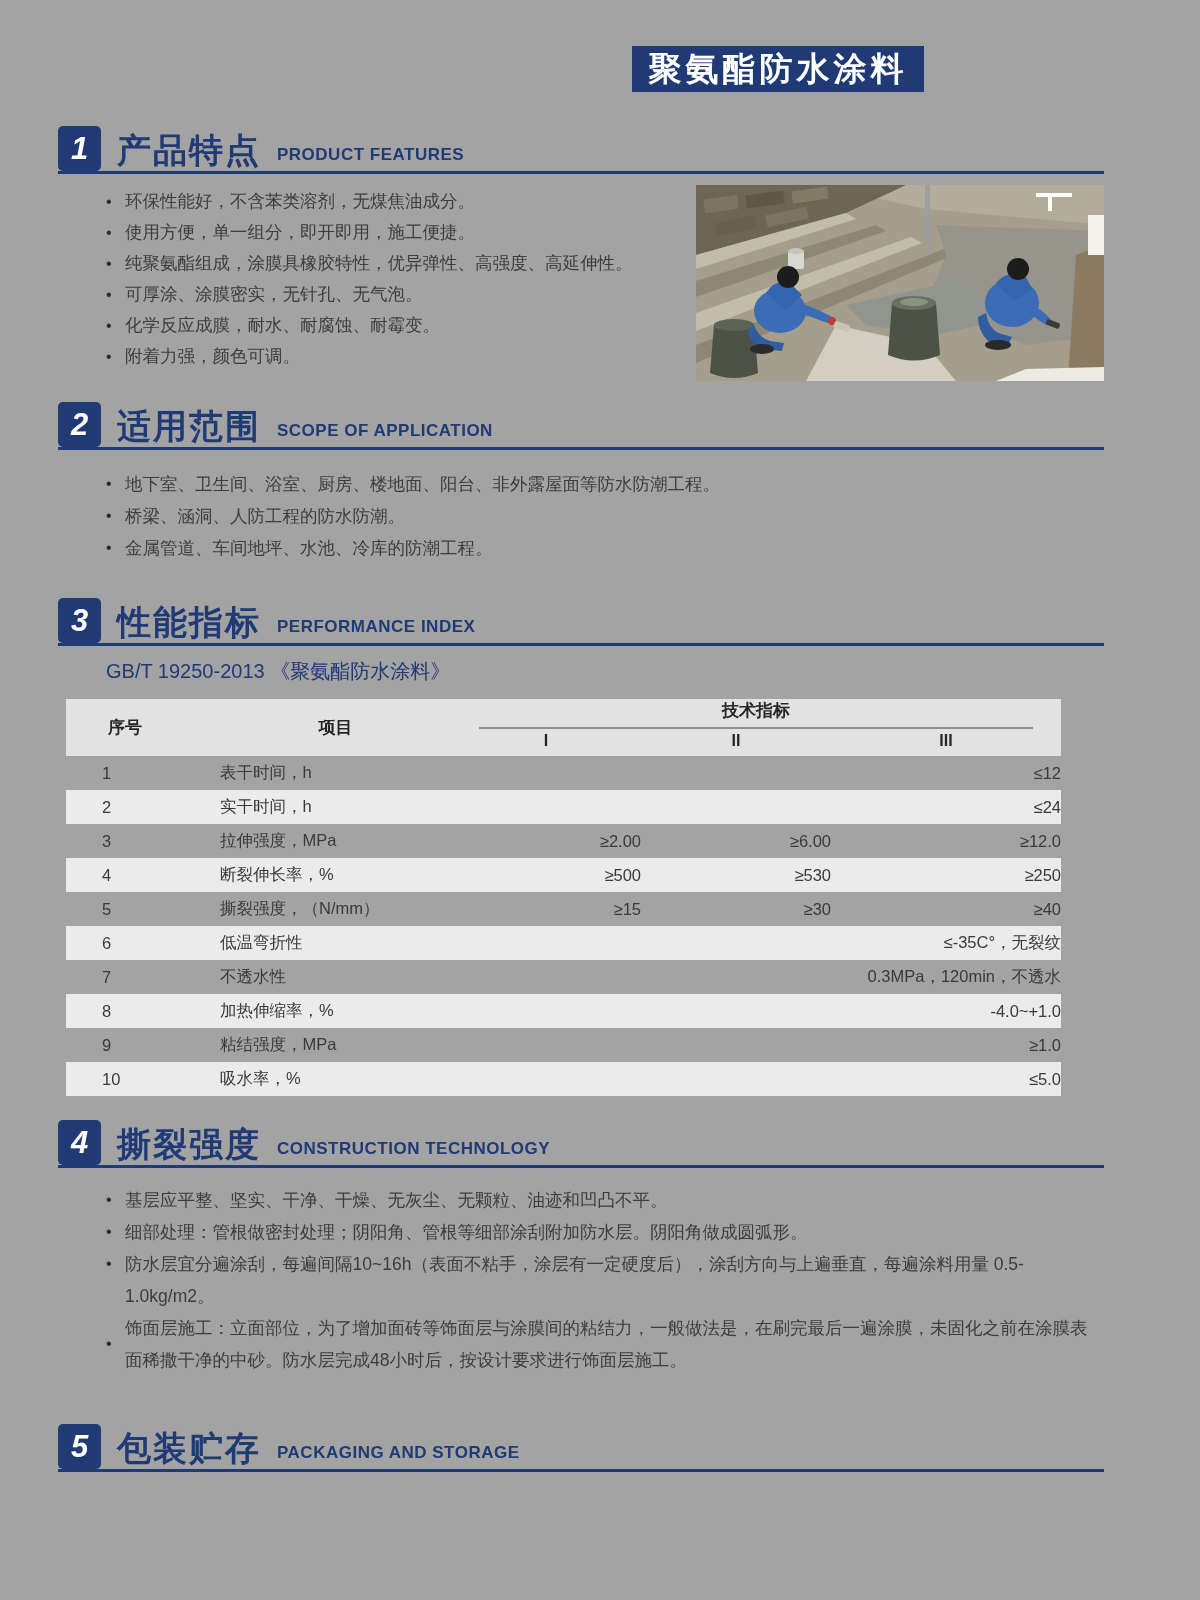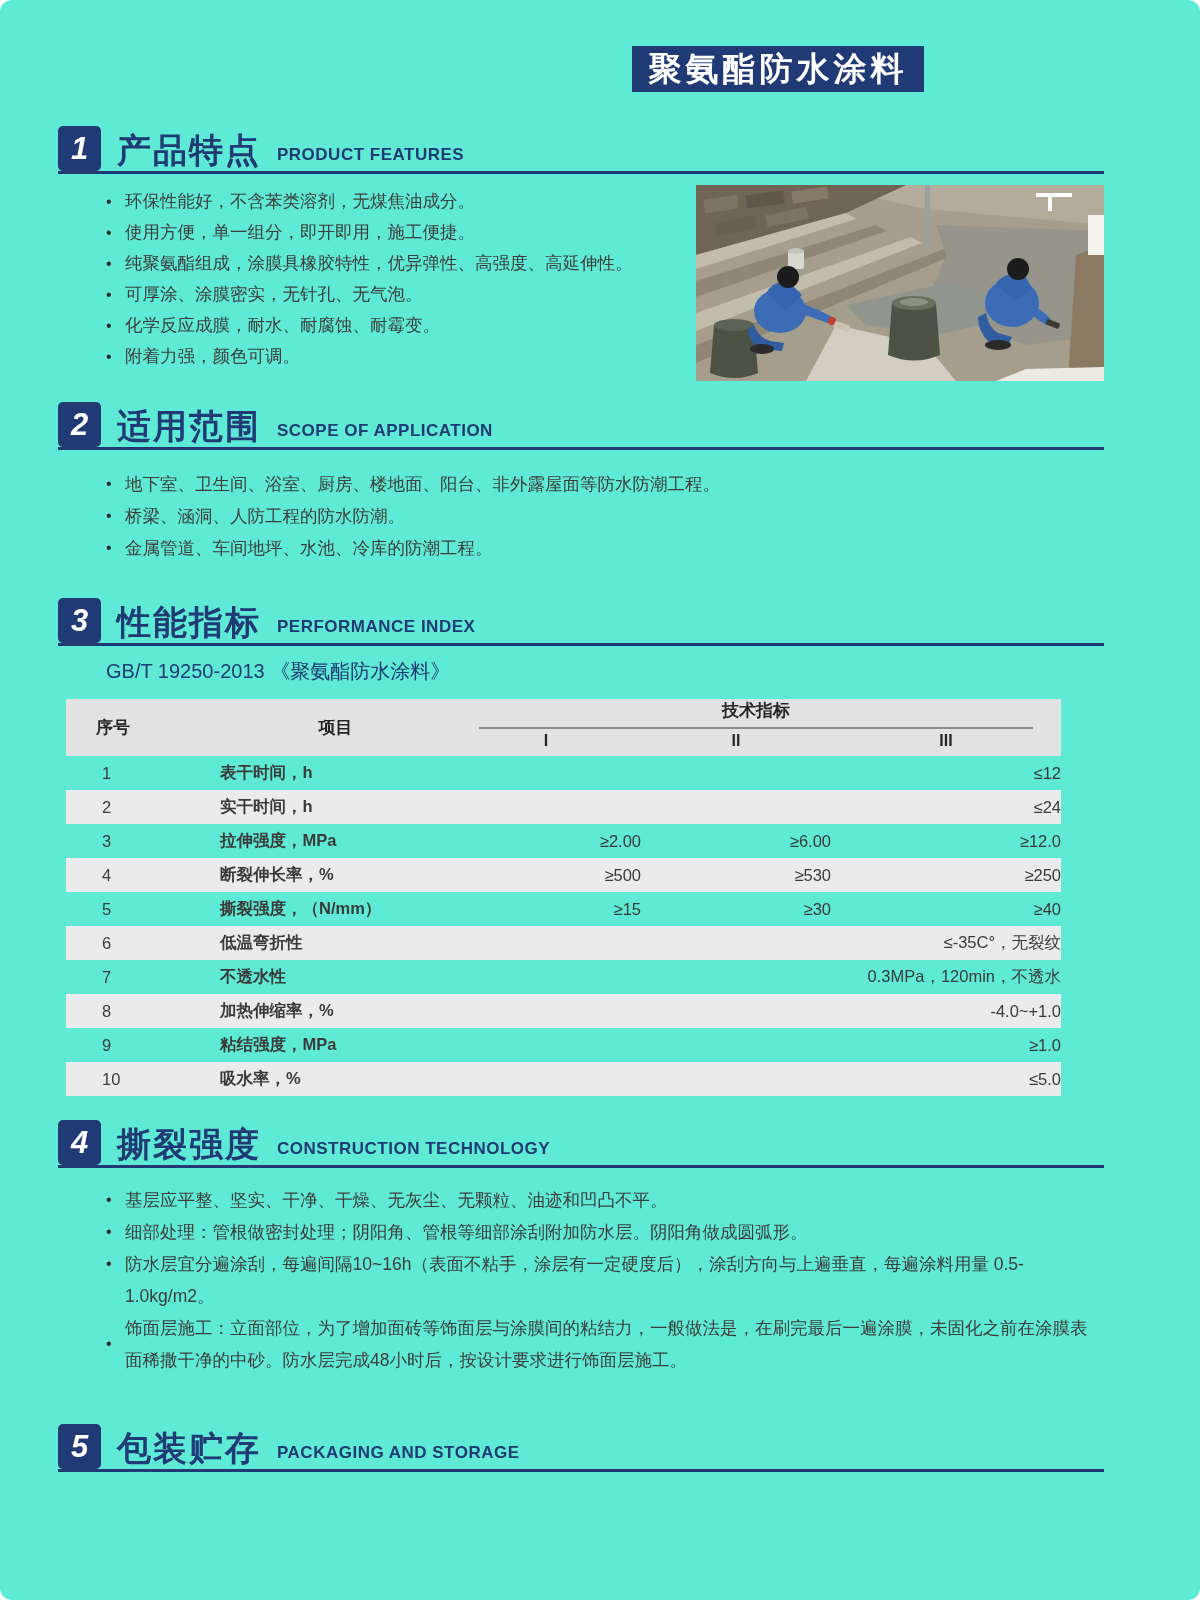--- a/index.html
+++ b/index.html
@@ -2,21 +2,21 @@
 <html><head>
 <meta charset="utf-8">
 <style>
   * { margin:0; padding:0; box-sizing:border-box; }
   html,body { background:#ffffff; }
   body {
     width:1200px; height:1600px; position:relative; overflow:hidden;
     font-family:"Liberation Sans","DejaVu Sans",sans-serif;
     color:#3d3d3d;
   }
-  .page { position:absolute; inset:0; background:#5eead4;border-radius:12px; }
+  .page { position:absolute; inset:0; background:#a3a3a3; }
 
   
   .title-banner {
     position:absolute; left:632px; top:46px; width:292px; height:46px;
     background:#1f3a75; color:#fff; display:flex; align-items:center; justify-content:center;
     font-size:33px; font-weight:bold; letter-spacing:4px;
   }
 
   
   .sec { position:absolute; left:58px; width:1046px; }
@@ -45,29 +45,29 @@
 
   
   .standard-line { margin:12px 0 0 48px; font-size:20px; font-weight:normal; color:#1f3a75; }
   table.perf { border-collapse:collapse; margin:14px 0 0 8px; width:995px; table-layout:fixed; font-size:16.5px; }
   table.perf col.c-no   { width:130px; }
   table.perf col.c-item { width:255px; }
   table.perf col.c-i    { width:190px; }
   table.perf col.c-ii   { width:190px; }
   table.perf col.c-iii  { width:230px; }
   table.perf thead th { background:#e2e2e2; font-weight:bold; color:#262626; }
-  .th-no   { text-align:left; padding-left:30px; font-size:17px; }
+  .th-no   { text-align:left; padding-left:42px; font-size:17px; }
   .th-item { text-align:center; padding-left:24px; font-size:17px; }
   .th-tech { height:30px; text-align:center; font-size:17px; vertical-align:top; }
   .tech-underline { height:0; border-bottom:2px solid #8f8f8f; margin:5px 28px 0 28px; }
   .th-sub { height:27px; text-align:center; font-weight:bold; font-size:16px; padding-bottom:4px; }
   table.perf tbody td { height:34px; color:#3a3a3a; }
   table.perf tbody tr:nth-child(even) td { background:#ebebeb; }
   .td-no   { padding-left:36px; }
-  .td-item { padding-left:24px;font-weight:bold; }
+  .td-item { padding-left:24px; }
   .td-val  { text-align:right; }
 
   
   .s5-text { margin:20px 0 0 48px; font-size:17.5px; color:#3d3d3d; line-height:30px; }
 
   
   .photo-frame { width:408px; height:196px; overflow:hidden; }
 </style>
 </head>
 <body>

